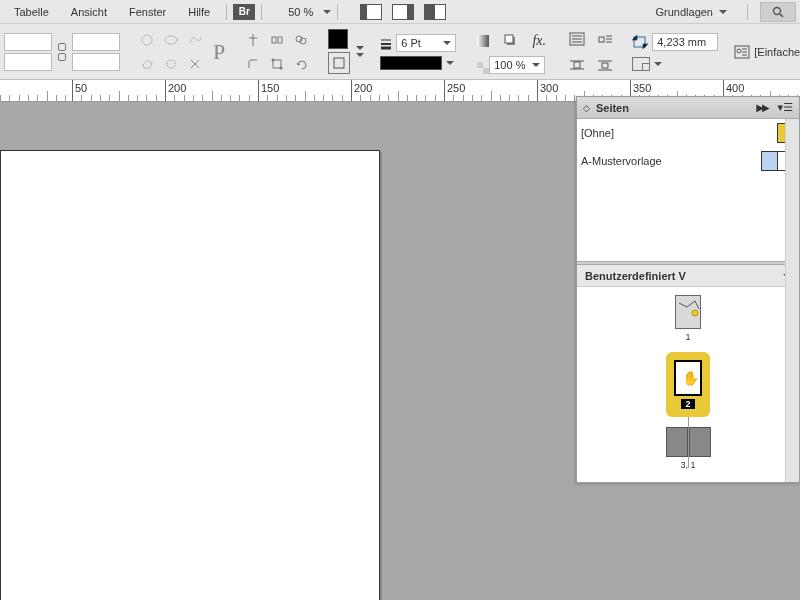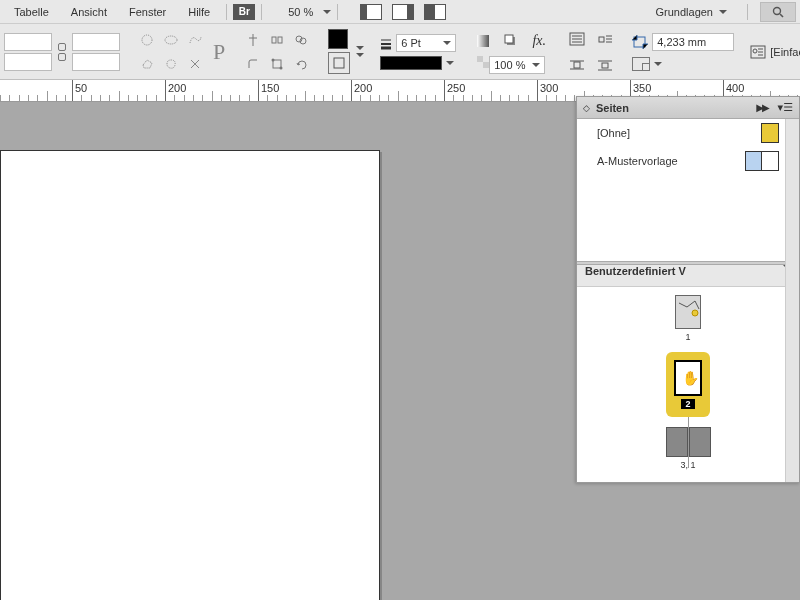--- a/index.html
+++ b/index.html
@@ -24,21 +24,21 @@
 .tb-sep { width: 1px; height: 44px; background: #ccc; margin: 0 2px; }
 .num-field { width: 48px; height: 18px; background: #fff; border: 1px solid #bbb; }
 .icon-btn { width: 22px; height: 22px; display: flex; align-items: center; justify-content: center; border: 1px solid transparent; }
 .swap-handle { width: 14px; height: 40px; display: flex; flex-direction: column; align-items: center; justify-content: center; gap: 2px; }
 .swap-handle div { width: 8px; height: 8px; border: 1px solid #777; border-radius: 2px; }
 .p-glyph { font-family: Georgia, serif; font-size: 22px; color: #888; }
 .color-swatch { width: 20px; height: 20px; background: #000; border: 1px solid #555; }
 .stroke-field { width: 60px; height: 18px; background: #fff; border: 1px solid #bbb; display: flex; align-items: center; padding: 0 4px; gap: 4px; }
 .stroke-bar { width: 62px; height: 14px; background: #000; border: 1px solid #555; }
 .pct-field { width: 56px; height: 18px; background: #fff; border: 1px solid #bbb; display: flex; align-items: center; padding: 0 4px; gap: 3px; }
-.mm-field { width: 82px; height: 18px; background: #fff; border: 1px solid #bbb; display: flex; align-items: center; padding: 0 4px; font-size: 10px; }
+.mm-field { width: 66px; height: 18px; background: #fff; border: 1px solid #bbb; display: flex; align-items: center; padding: 0 4px; font-size: 10px; }
 .graphics-label { font-size: 11px; white-space: nowrap; }
 .fx-label { font-style: italic; font-family: Georgia, serif; font-size: 14px; }
 
 
 .view-icons { display: flex; gap: 10px; margin-left: 16px; }
 .view-icon { width: 22px; height: 16px; position: relative; border: 1px solid #555; background: #fff; display: flex; }
 .view-icon::before { content:''; width:6px; background:#555; }
 .view-icon.right::before { margin-left:auto; }
 .view-icon.split::before { width:10px; }
 
@@ -52,30 +52,30 @@
 .canvas-area { position: absolute; top: 102px; left: 0; right: 0; bottom: 0; background: #a8a8a8; }
 .page { position: absolute; top: 48px; left: 0; width: 380px; height: 452px; background: #fff; border: 1px solid #333; box-shadow: 2px 2px 0 rgba(0,0,0,0.2); }
 
 
 .panel { position: absolute; right: 0; top: 96px; width: 224px; background: #e8e8e8; border: 1px solid #9a9a9a; box-shadow: -1px 1px 3px rgba(0,0,0,0.2); }
 .panel-header { height: 22px; background: linear-gradient(#dcdcdc,#c9c9c9); display: flex; align-items: center; padding: 0 6px; border-bottom: 1px solid #aaa; gap: 6px; }
 .panel-header .collapse { font-size: 9px; }
 .panel-header .title { font-weight: bold; flex: 1; }
 .panel-header .arrows { font-size: 10px; letter-spacing: -2px; }
 .panel-body { background: #fff; }
-.master-row { height: 28px; display: flex; align-items: center; padding: 0 20px; }
+.master-row { height: 28px; display: flex; align-items: center; padding: 0 4px; }
 .master-row .thumb { margin-left: auto; width: 18px; height: 20px; border: 1px solid #333; background: #fff; }
 .master-row .thumb.yellow { background: #e8c938; }
 .master-row .thumb.double { width: 34px; display: flex; }
 .master-row .thumb.double div { width: 50%; height: 100%; }
 .master-row .thumb.double div:first-child { background: #b9d3f0; border-right: 1px solid #333; }
 .master-empty { height: 86px; background: #fff; }
 .panel-scroll { width: 14px; position: absolute; right: 0; top: 22px; bottom: 0; background: #e4e4e4; border-left: 1px solid #ccc; }
 .panel-divider { height: 4px; background: #cfcfcf; border-top: 1px solid #aaa; border-bottom: 1px solid #aaa; }
-.panel-subheader { height: 22px; background: #e8e8e8; display: flex; padding: 0 8px; gap: 6px; border-bottom: 1px solid #ccc; }
+.panel-subheader { height: 22px; background: #e8e8e8; display: flex; align-items: center; padding: 0 8px; gap: 6px; border-bottom: 1px solid #ccc; }
 .panel-subheader .title { font-weight: bold; flex: 1; }
 
 .pages-list { background: #fff; padding: 8px 0 12px; display: flex; flex-direction: column; align-items: center; gap: 10px; }
 .page-thumb { display: flex; flex-direction: column; align-items: center; gap: 3px; }
 .page-thumb .pg { width: 26px; height: 34px; background: #ccc; border: 1px solid #666; position: relative; }
 .page-thumb .label { font-size: 9px; }
 .page-thumb.sel { background: #e8c938; padding: 8px; border-radius: 6px; }
 .page-thumb.sel .pg { background: #fff; border: 2px solid #000; width: 28px; height: 36px; }
 .page-thumb.sel .label { background: #000; color: #fff; padding: 0 4px; font-weight: bold; }
 .page-thumb .hand { position: absolute; top: 8px; left: 6px; font-size: 14px; }
@@ -264,21 +264,21 @@
       <div class="icon-btn">
           <svg width="14" height="14">
             <rect x="3" y="3" width="8" height="8" fill="#888"></rect>
             <rect x="1" y="1" width="8" height="8" fill="#fff" stroke="#555"></rect>
           </svg>
         </div>
       <div class="icon-btn">
           <span class="fx-label">fx.</span>
         </div>
     </div>
-    <div style="display:flex;gap:0;align-items:flex-start">
+    <div style="display:flex;gap:0;align-items:flex-end">
       <svg width="12" height="12">
           <rect x="0" y="0" width="6" height="6" fill="#ccc"></rect>
           <rect x="6" y="6" width="6" height="6" fill="#ccc"></rect>
         </svg>
       <div class="pct-field">
         <span>100 %</span>
         <span class="dropdown-arrow" style="margin-left:auto"></span>
       </div>
     </div>
   </div>

